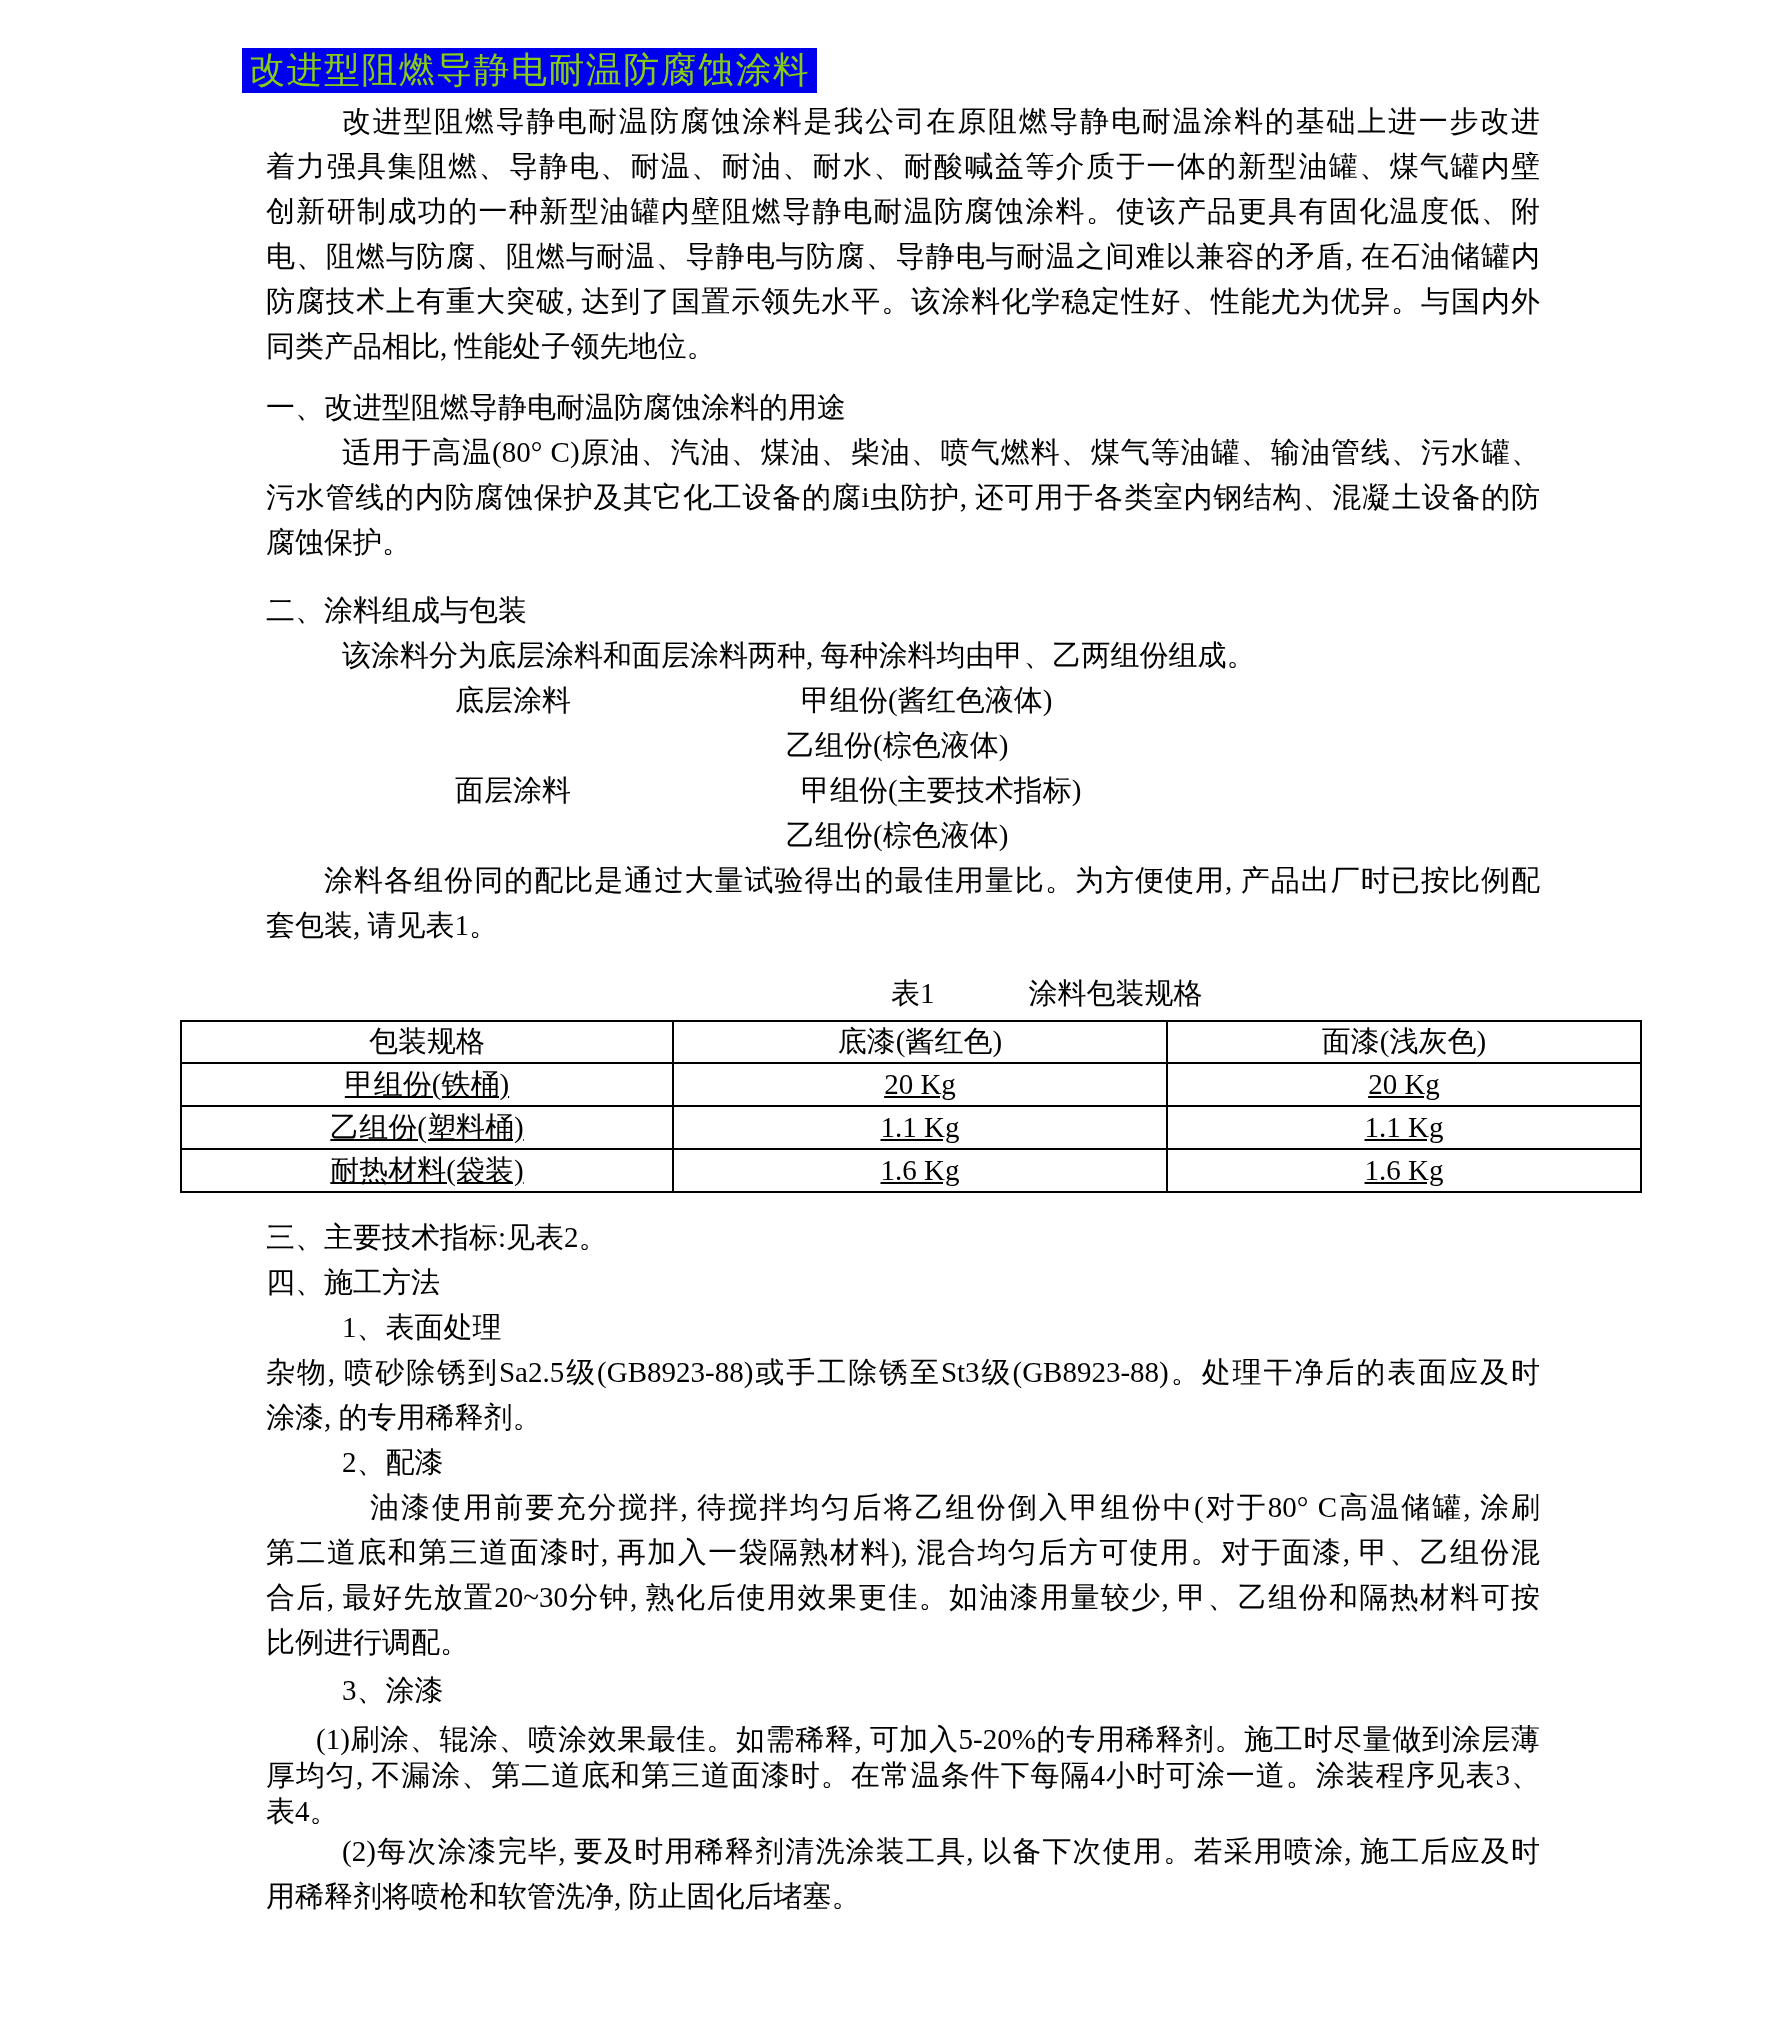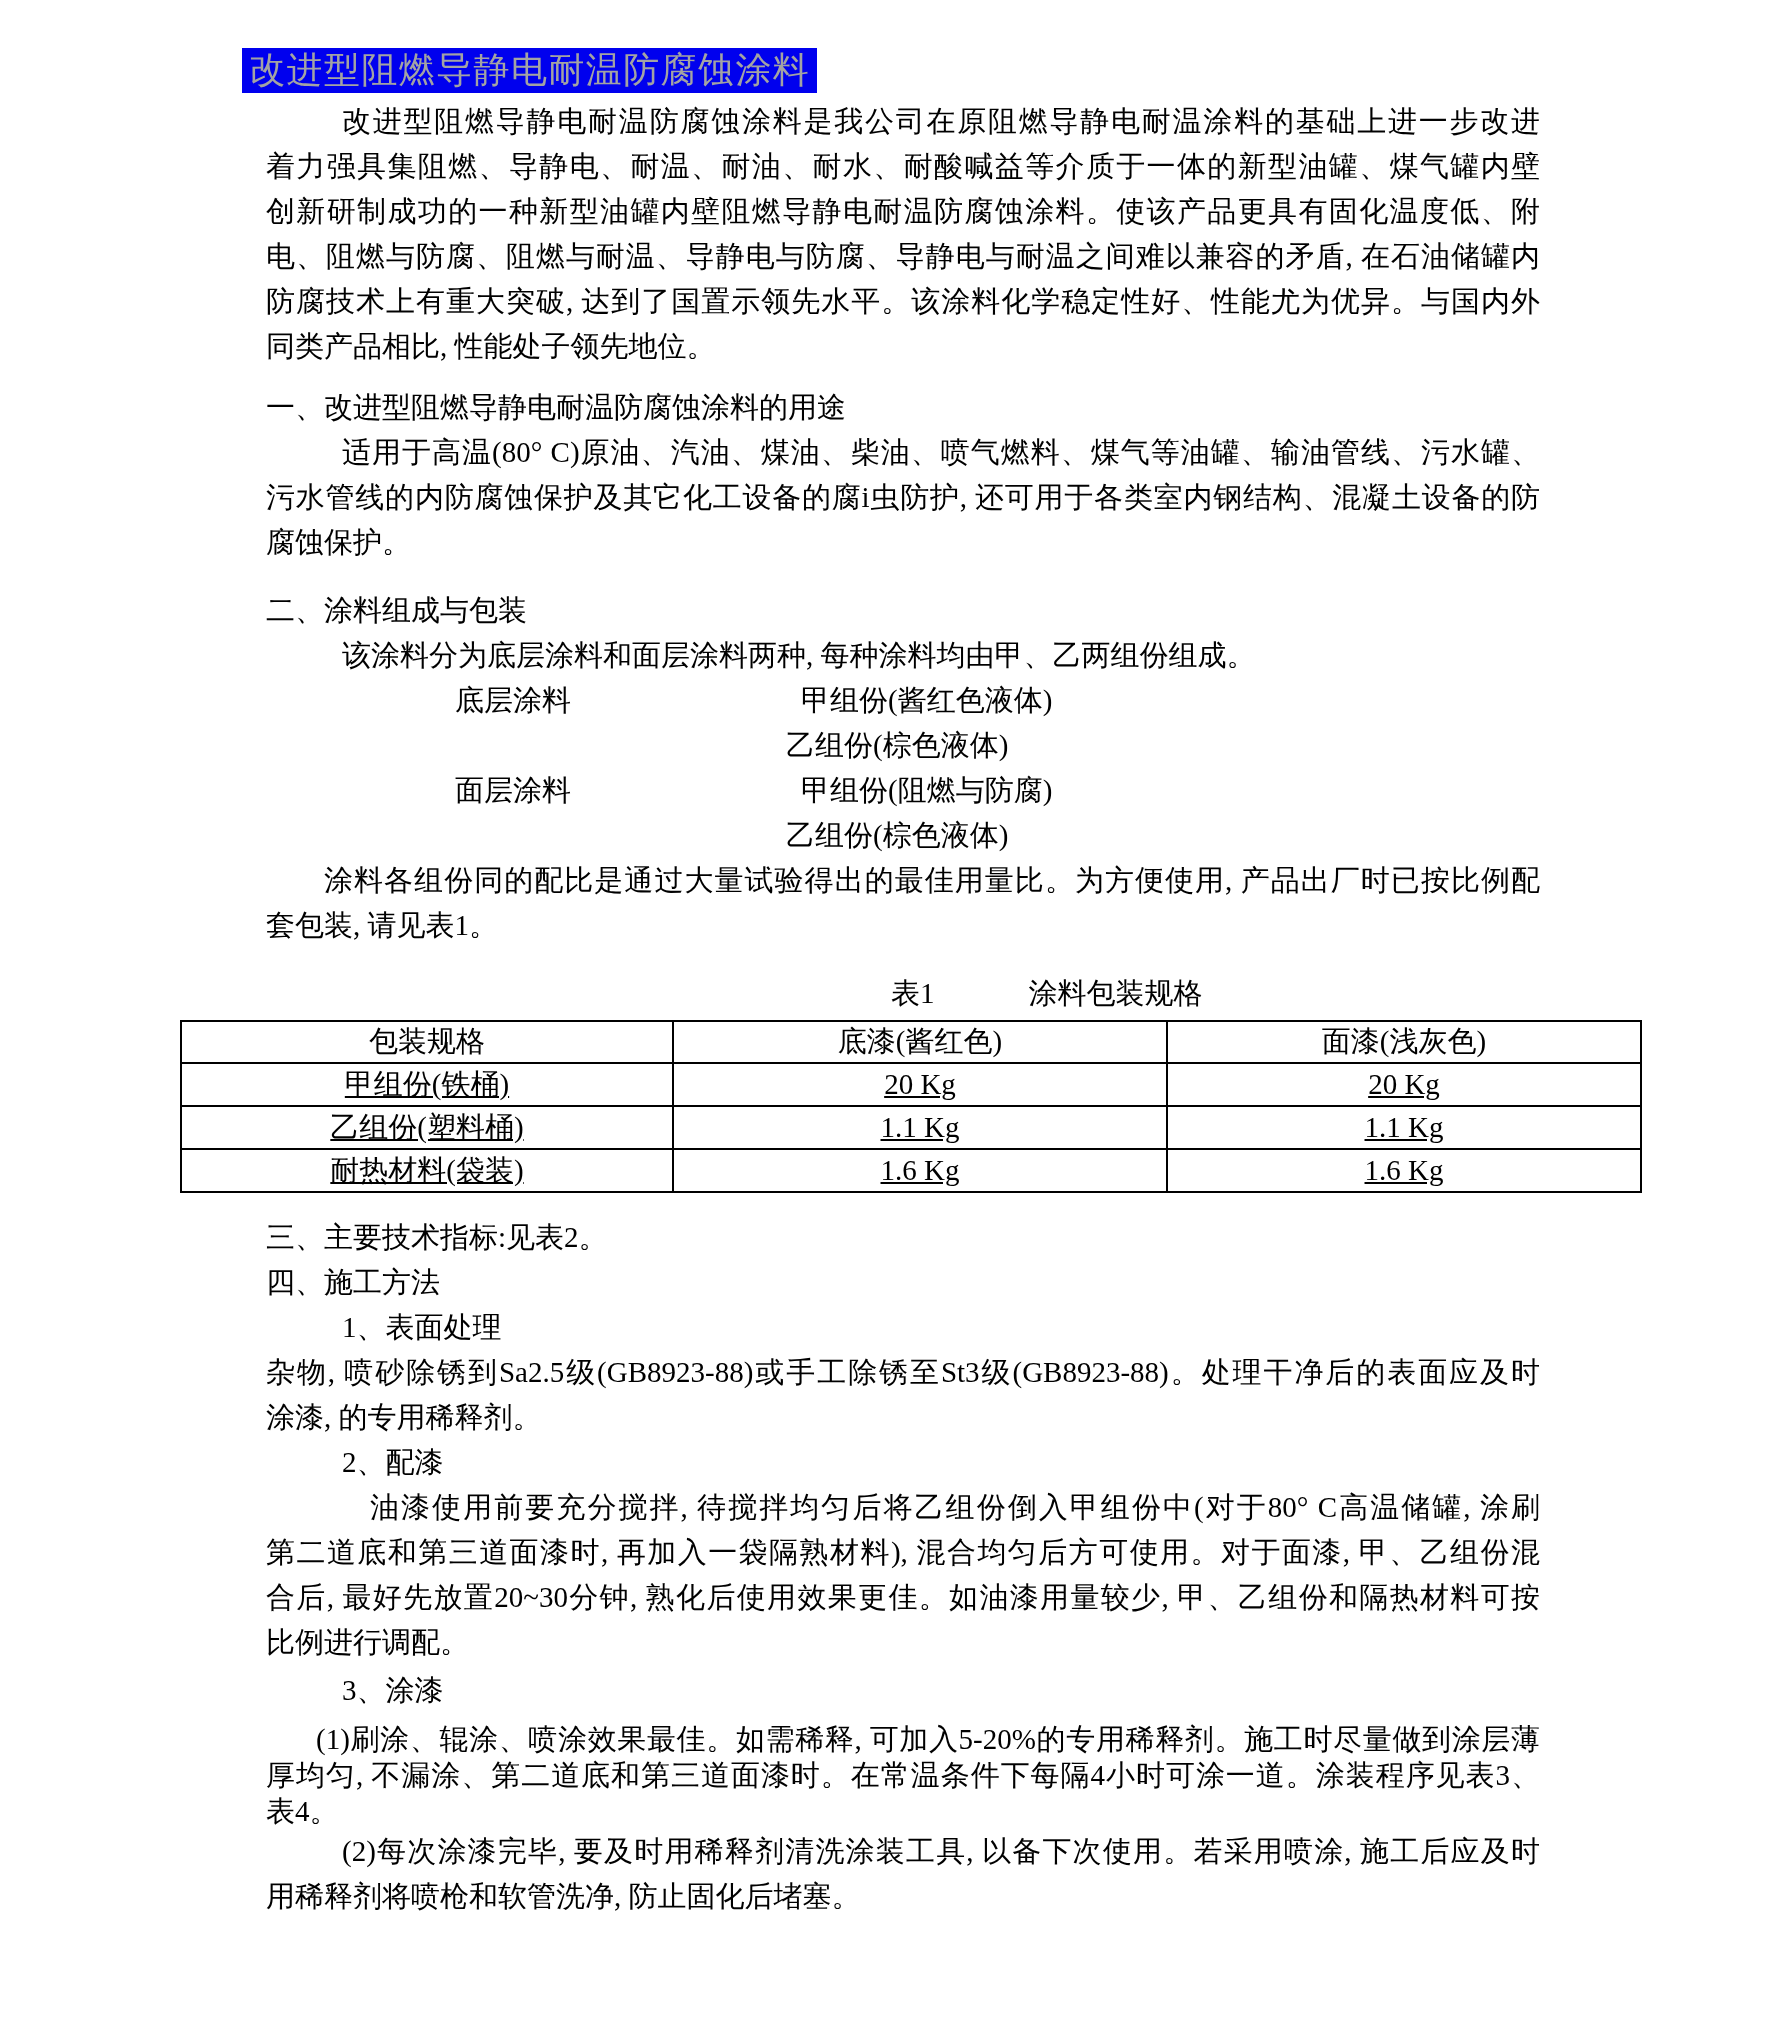--- a/index.html
+++ b/index.html
@@ -5,21 +5,21 @@
   html,body{margin:0;padding:0;}
   body{
     width:1785px;height:2035px;background:#ffffff;color:#000000;
     font-family:"Liberation Serif","DejaVu Serif",serif;
     overflow:hidden;position:relative;
   }
   .content{position:absolute;left:266px;top:0;width:1274px;}
   .doc-title{
     display:inline-block;margin-top:48px;margin-left:-24px;
     font-size:36px;line-height:45px;height:45px;padding:0 7.2px;
-    background:#0000ee;color:#a3a3a3;white-space:pre;letter-spacing:1.4px;
+    background:#0000ee;color:#84cc16;white-space:pre;letter-spacing:1.4px;
   }
   .ln{font-size:29px;height:45px;line-height:45px;white-space:pre;}
   .j{white-space:normal;text-align:justify;text-align-last:justify;}
   .i1{padding-left:58px;}   
   .i2{padding-left:76px;}  
   .i3{padding-left:104px;}  
   .i4{padding-left:50px;}   
   .comp-layer{padding-left:189px;}
   .comp-part{display:inline-block;margin-left:230px;}
   .comp-only{padding-left:520px;}
@@ -68,21 +68,21 @@
   <div class="ln j i2">适用于高温(80° C)原油、汽油、煤油、柴油、喷气燃料、煤气等油罐、输油管线、污水罐、</div>
   <div class="ln j">污水管线的内防腐蚀保护及其它化工设备的腐i虫防护, 还可用于各类室内钢结构、混凝土设备的防</div>
   <div class="ln">腐蚀保护。</div>
 
   
   <div class="ln mt-s2">二、涂料组成与包装</div>
   <div class="ln i2">该涂料分为底层涂料和面层涂料两种, 每种涂料均由甲、乙两组份组成。</div>
 
   <div class="ln comp-layer"><span>底层涂料</span><span class="comp-part">甲组份(酱红色液体)</span></div>
   <div class="ln comp-only"><span>乙组份(棕色液体)</span></div>
-  <div class="ln comp-layer"><span>面层涂料</span><span class="comp-part">甲组份(阻燃与防腐)</span></div>
+  <div class="ln comp-layer"><span>面层涂料</span><span class="comp-part">甲组份(主要技术指标)</span></div>
   <div class="ln comp-only"><span>乙组份(棕色液体)</span></div>
 
   <div class="ln j i1">涂料各组份同的配比是通过大量试验得出的最佳用量比。为方便使用, 产品出厂时已按比例配</div>
   <div class="ln">套包装, 请见表1。</div>
 
   
   <div class="caption"><span>表1</span><span class="cap-title">涂料包装规格</span></div>
 
   
   <table class="t1">

